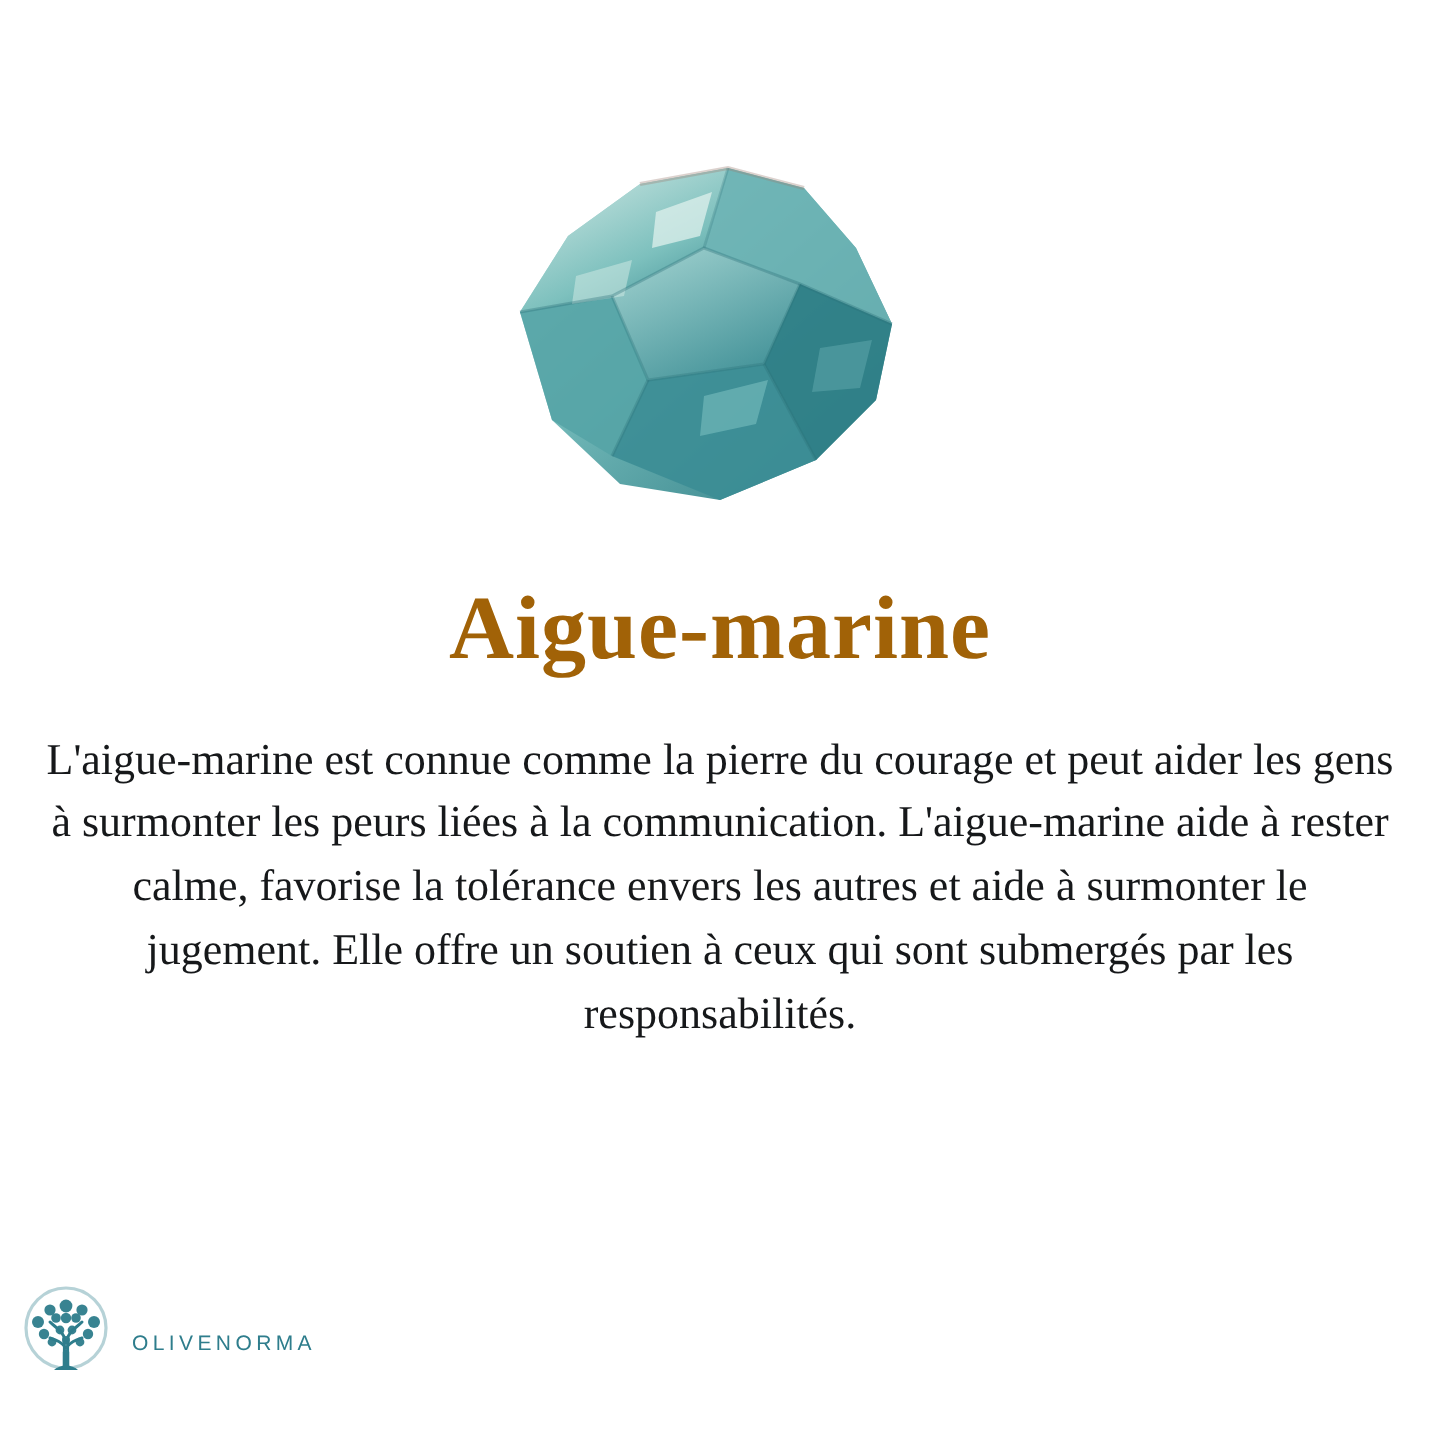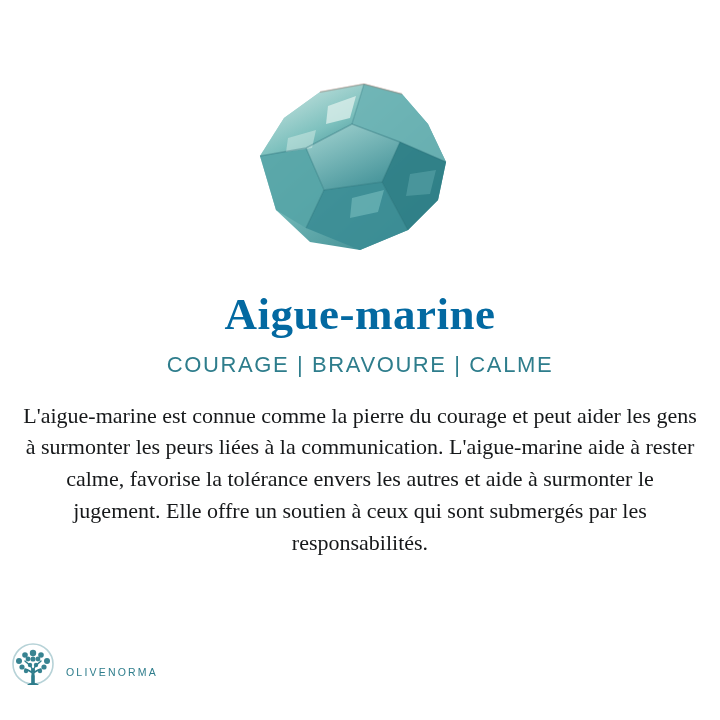--- a/index.html
+++ b/index.html
@@ -34,21 +34,21 @@
     inset: 0;
   }
   .stone svg { display: block; }
 
   
   .title {
     text-align: center;
     font-family: "Liberation Serif", serif;
     font-size: 45px;
     font-weight: 700;
-    color: #0369a1;
+    color: #a16207;
     letter-spacing: 0.5px;
     margin: 0;
     padding: 0 0 2px 0;
     line-height: 1.1;
   }
 
   .subtitle {
     text-align: center;
     font-family: "Liberation Sans", sans-serif;
     font-size: 22px;
@@ -140,21 +140,20 @@
           <path d="M132,6 L120,46" fill="none" stroke="#2a6f77" stroke-opacity="0.25" stroke-width="1.4"></path>
 
           <path d="M88,14 L132,6 L170,16" fill="none" stroke="#9a7f74" stroke-opacity="0.35" stroke-width="2"></path>
         </svg>
       </div>
     </div>
   </div>
 
   <h1 class="title">Aigue-marine</h1>
 
-  <div class="subtitle">COURAGE | BRAVOURE | CALME</div>
 
   <p class="description">L'aigue-marine est connue comme la pierre du courage et peut aider les gens à surmonter les peurs liées à la communication. L'aigue-marine aide à rester calme, favorise la tolérance envers les autres et aide à surmonter le jugement. Elle offre un soutien à ceux qui sont submergés par les responsabilités.</p>
 
   <div class="logo-block">
     <svg class="logo-mark" viewBox="0 0 66 56" aria-hidden="true">
       <g fill="#2e7d8c">
         <circle cx="33" cy="22" r="20" fill="none" stroke="#2e7d8c" stroke-width="1.6" opacity="0.35"></circle>
 
         <g opacity="0.95">
           <circle cx="33" cy="11" r="3.2"></circle>

